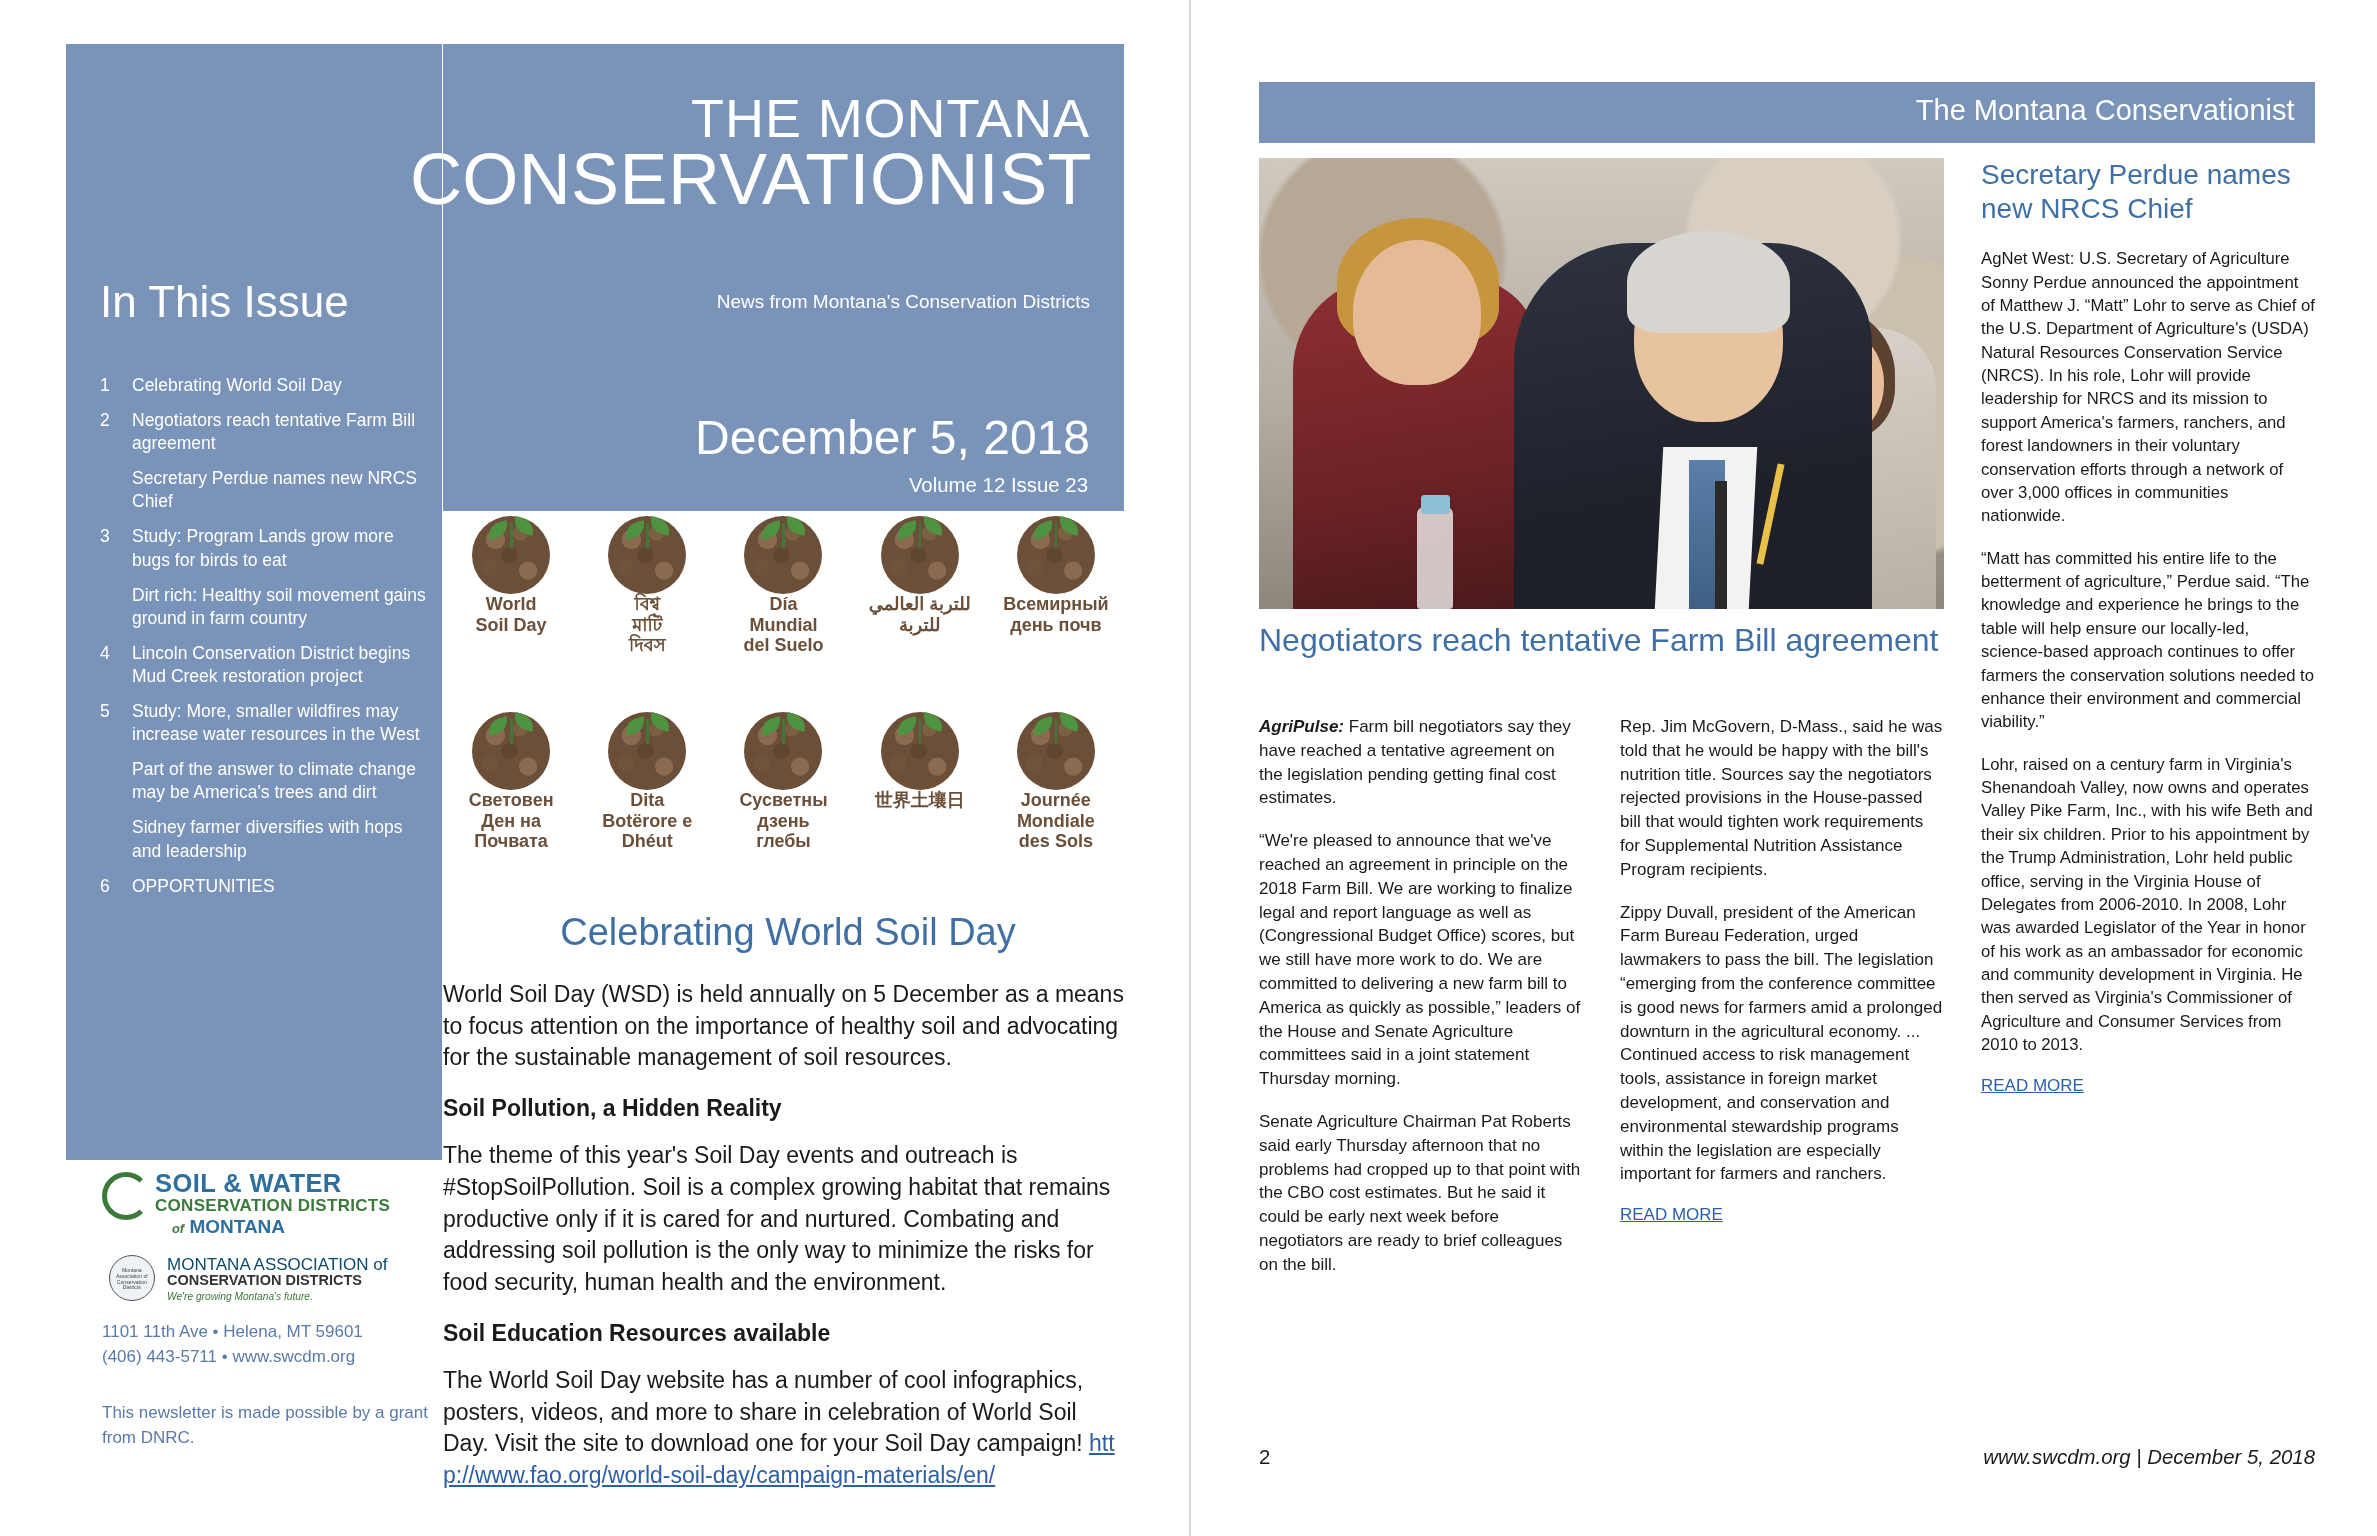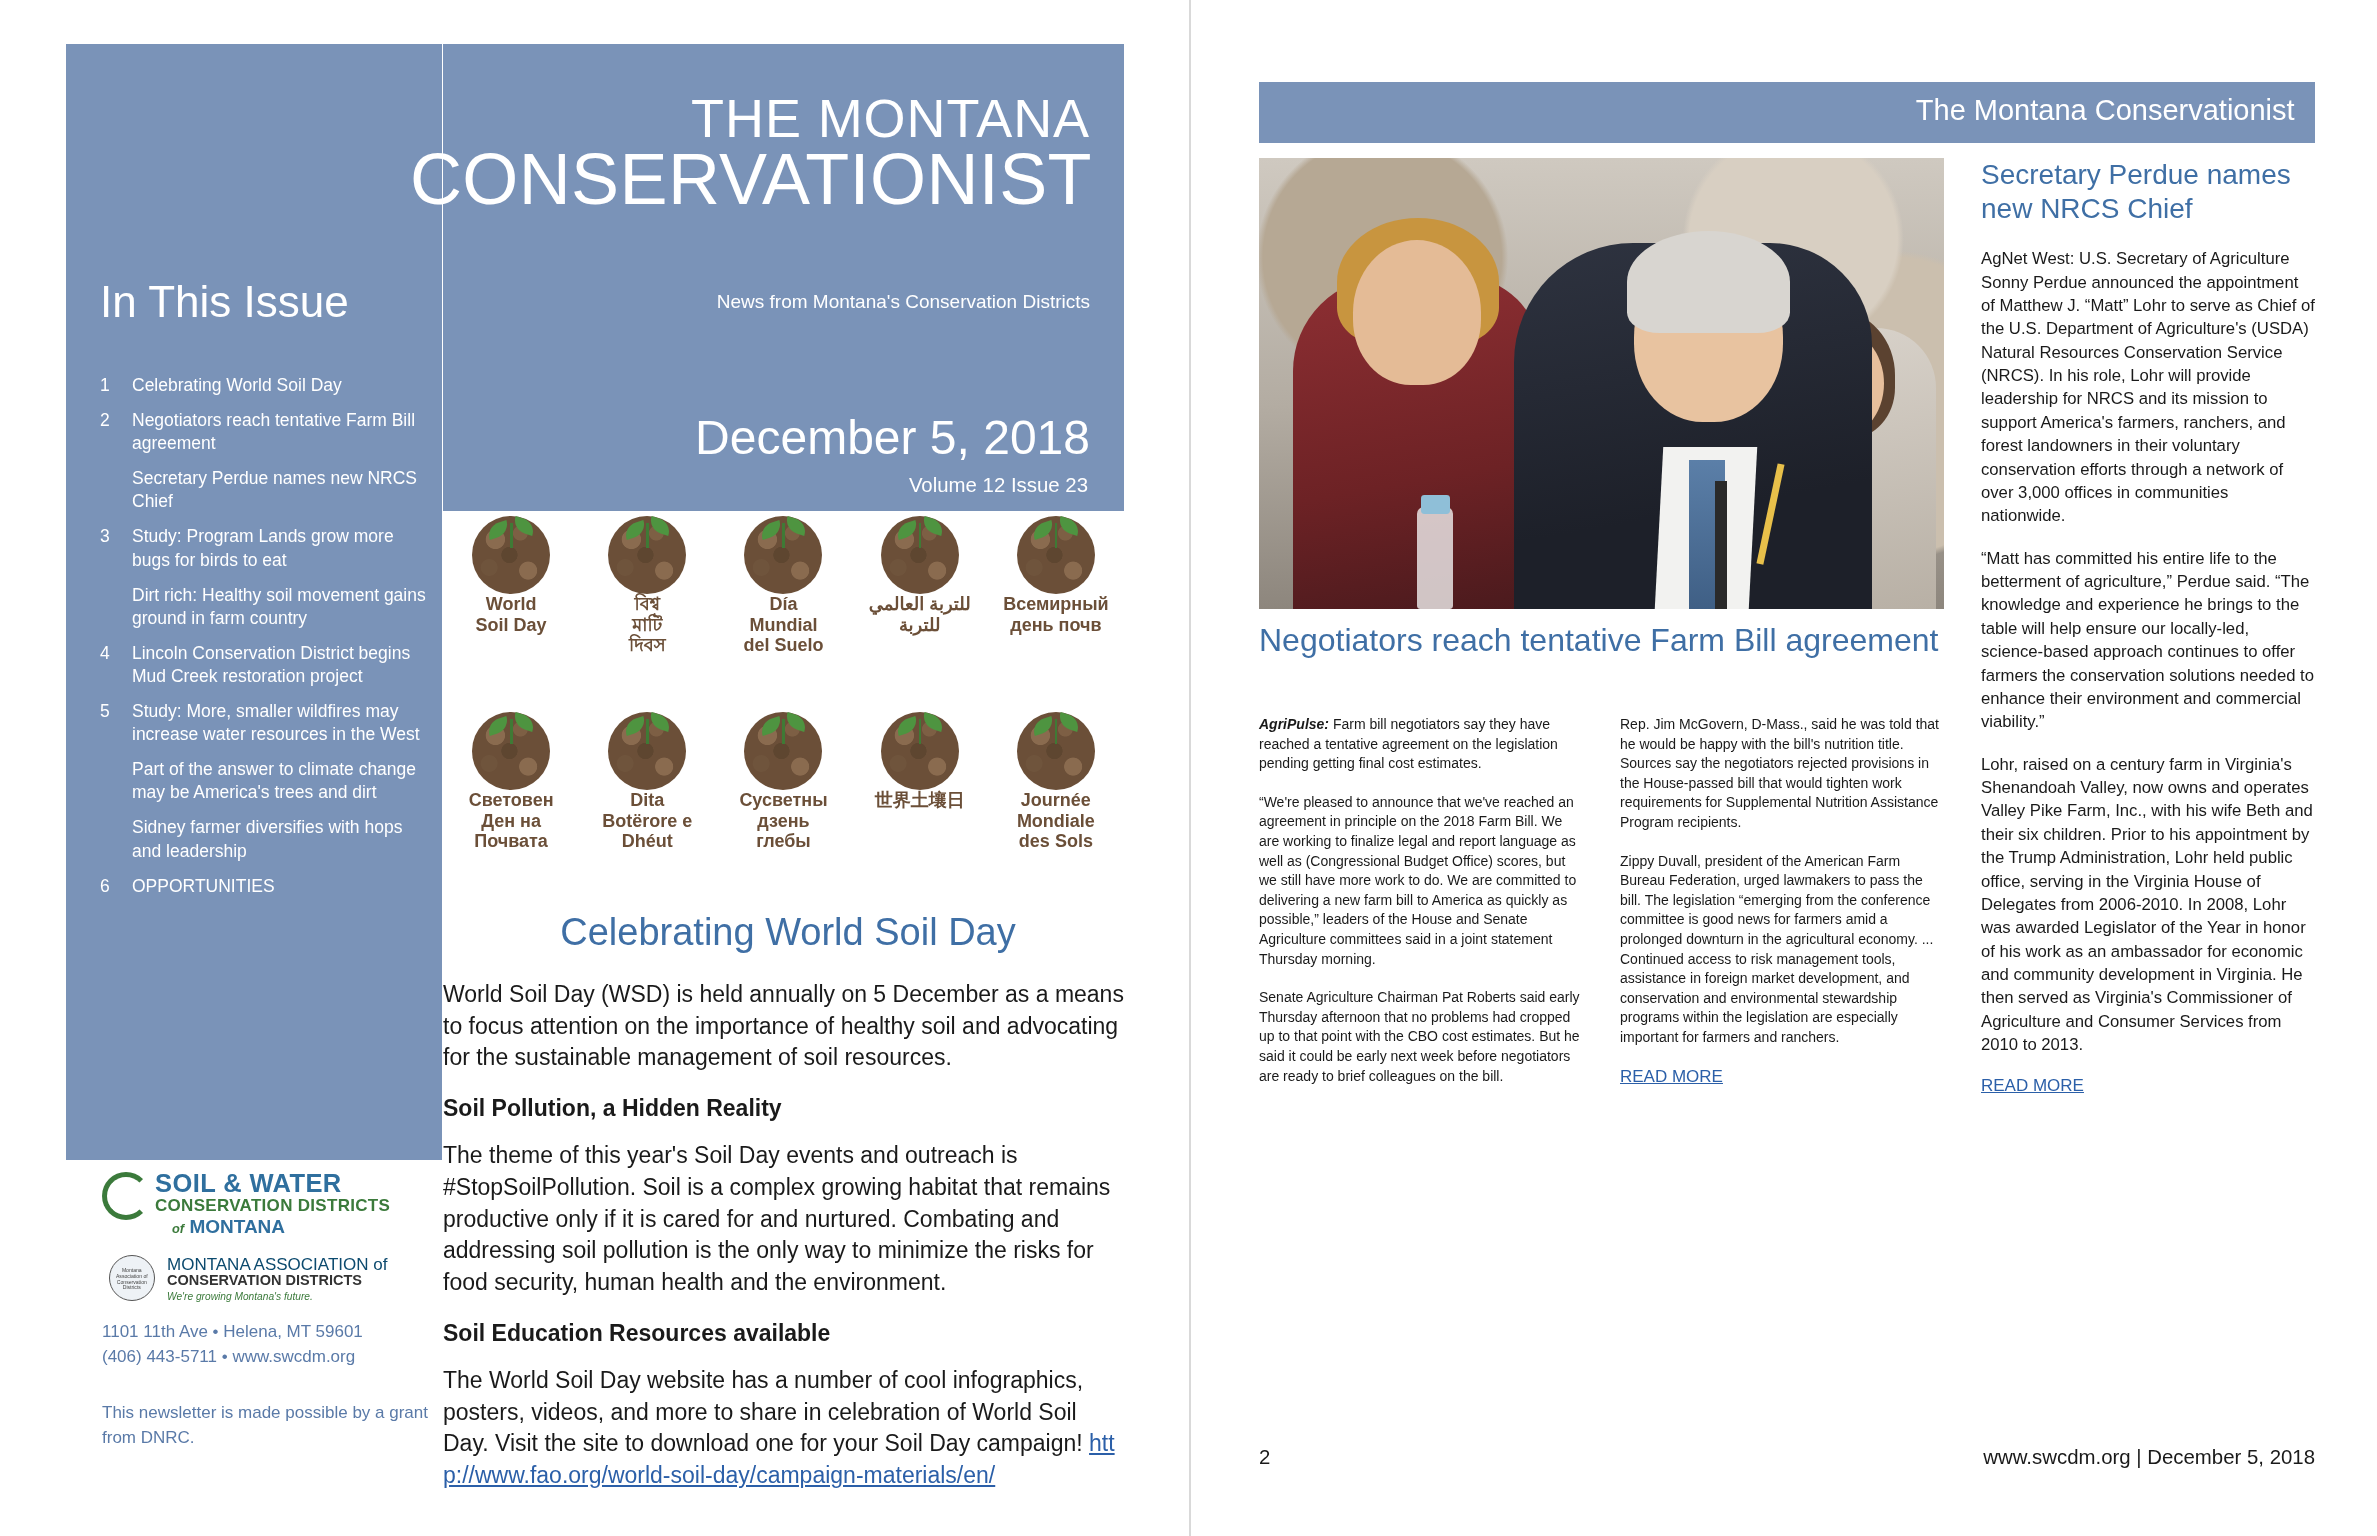--- a/index.html
+++ b/index.html
@@ -395,21 +395,21 @@
   .two-col {
     position: absolute;
     left: 70px; top: 715px;
     width: 685px;
     display: flex;
     gap: 37px;
   }
   .col { width: 324px; }
   .col p {
     margin: 0 0 19px 0;
-    font-size: 14px;
+    font-size: 17px;
     line-height: 1.4;
     color: #1a1a1a;
   }
   .col p .lead { font-style: italic; font-weight: bold; }
   .read-more {
     color: #2b5fa8;
     text-decoration: underline;
     font-size: 17px;
   }
 
@@ -437,20 +437,21 @@
     left: 70px; top: 1446px;
     font-size: 20.4px;
     color: #1a1a1a;
   }
   .footer-right {
     position: absolute;
     right: 63px; top: 1446px;
     font-size: 20.4px;
     color: #1a1a1a;
     white-space: nowrap;
+    font-style: italic;
   }
 </style>
 </head>
 <body>
 
 <div class="page">
 
   <div class="page-gutter"></div>
 
   <div class="left-page">

